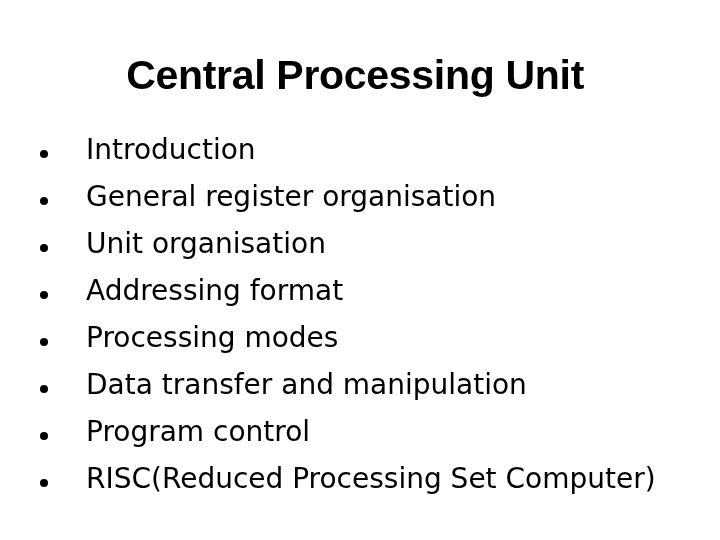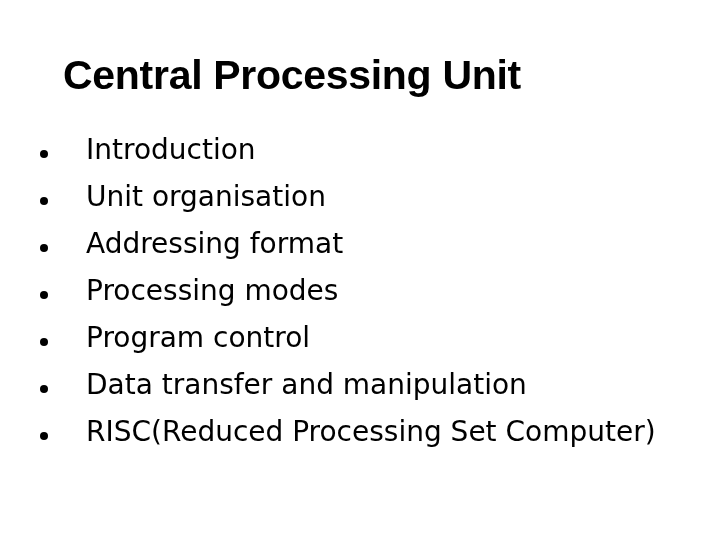--- a/index.html
+++ b/index.html
@@ -17,21 +17,21 @@
     width: 720px;
     height: 540px;
     background: #ffffff;
     overflow: hidden;
   }
   .slide-title {
     position: absolute;
     left: 0;
     top: 52px;
     width: 584px;
-    text-align: center;
+    text-align: right;
     font-family: "Liberation Sans", sans-serif;
     font-weight: bold;
     font-size: 41px;
     line-height: 46px;
     letter-spacing: -0.3px;
     color: #000000;
     white-space: nowrap;
   }
   .bullet-list {
     position: absolute;
@@ -76,44 +76,48 @@
 
   <div class="slide-title">Central Processing Unit</div>
 
   <ul class="bullet-list">
 
     <li class="bullet-item">
       <span class="bullet-marker"></span>
       <span class="bullet-text">Introduction</span>
     </li>
 
+    <li class="bullet-item">
+      <span class="bullet-marker"></span>
+      <span class="bullet-text">General register organisation</span>
+    </li>
 
     <li class="bullet-item">
       <span class="bullet-marker"></span>
       <span class="bullet-text">Unit organisation</span>
     </li>
 
     <li class="bullet-item">
       <span class="bullet-marker"></span>
       <span class="bullet-text">Addressing format</span>
     </li>
 
     <li class="bullet-item">
       <span class="bullet-marker"></span>
       <span class="bullet-text">Processing modes</span>
     </li>
 
     <li class="bullet-item">
       <span class="bullet-marker"></span>
-      <span class="bullet-text">Program control</span>
+      <span class="bullet-text">Data transfer and manipulation</span>
     </li>
 
     <li class="bullet-item">
       <span class="bullet-marker"></span>
-      <span class="bullet-text">Data transfer and manipulation</span>
+      <span class="bullet-text">Program control</span>
     </li>
 
     <li class="bullet-item">
       <span class="bullet-marker"></span>
       <span class="bullet-text">RISC(Reduced Processing Set Computer)</span>
     </li>
 
   </ul>
 </div>
 

